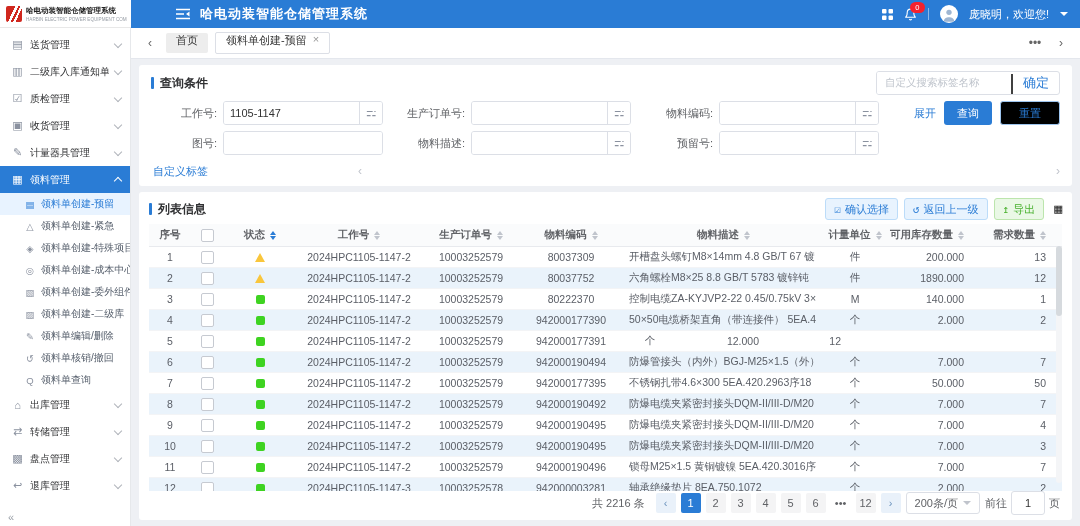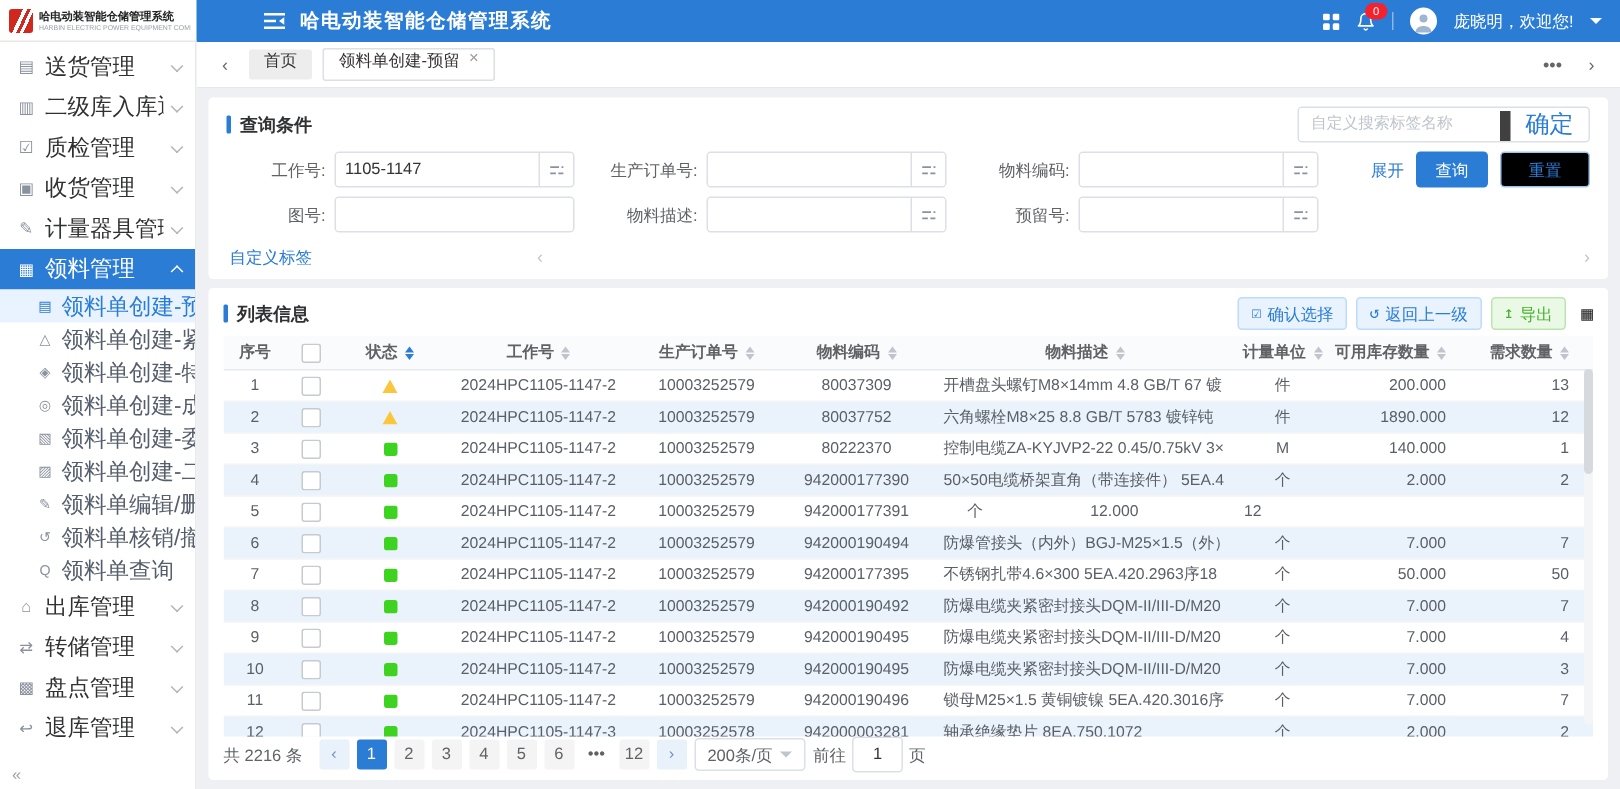--- a/index.html
+++ b/index.html
@@ -20,21 +20,21 @@
     font-size:7.5px;min-width:11px;height:11px;line-height:11px;text-align:center;padding:0 2px;}
   .divider-v{width:1px;height:12px;background:rgba(255,255,255,.45);}
   .avatar{width:18px;height:18px;border-radius:50%;background:#fff;display:flex;align-items:flex-end;justify-content:center;overflow:hidden;cursor:pointer;}
   .welcome{font-size:11px;}
   .caret-down{width:0;height:0;border-left:4px solid transparent;border-right:4px solid transparent;border-top:4px solid #fff;cursor:pointer;}
   
   .sidebar{position:fixed;top:28px;left:0;bottom:0;width:131px;background:#fff;border-right:1px solid #e6e8eb;box-sizing:border-box;overflow:hidden;}
   #menu{padding-top:3px;}
   .m-item{height:27px;display:flex;align-items:center;gap:6px;padding:0 7px 0 11px;color:#303133;cursor:pointer;}
   .m-item .m-icon{color:#8a919f;font-size:11px;width:13px;text-align:center;flex:none;}
-  .m-label{flex:1;font-size:15px;white-space:nowrap;overflow:hidden;}
+  .m-label{flex:1;font-size:10px;white-space:nowrap;overflow:hidden;}
   .chev{width:5px;height:5px;border-right:1px solid #b0b4bb;border-bottom:1px solid #b0b4bb;transform:rotate(45deg);margin:-2px 2px 0 0;flex:none;}
   .chev.up{transform:rotate(-135deg);margin-top:3px;border-color:#fff;}
   .m-active{background:#2a7cd5;color:#fff;}
   .m-active .m-icon{color:#fff;}
   .m-child{height:22px;display:flex;align-items:center;gap:5px;padding-left:24px;color:#555e6b;font-size:10.5px;cursor:pointer;}
   .m-child .m-icon{font-size:9.5px;color:#8a919f;width:12px;text-align:center;flex:none;}
   .c-active{background:#e8f3ff;color:#2a7cd5;}
   .c-active .m-icon{color:#2a7cd5;}
   .sidebar-collapse{position:absolute;bottom:3px;left:8px;color:#9aa0a8;font-size:11px;cursor:pointer;}
   
@@ -47,21 +47,21 @@
   .tab-close{color:#999;font-size:11px;cursor:pointer;}
   .tab-right{margin-left:auto;display:flex;gap:8px;}
   .panel{background:#fff;border-radius:3px;box-sizing:border-box;}
   .query-panel{margin:6px 8px 0;padding:6px 12px 6px;flex:none;}
   .panel-head{display:flex;align-items:center;height:24px;font-family:Liberation Mono, monospace;}
   .sec-title{display:flex;align-items:center;gap:6px;font-weight:bold;font-size:12px;color:#303133;}
   .bar{width:3px;height:12px;background:#2a7cd5;border-radius:1px;}
   .tag-group{margin-left:auto;display:flex;align-items:flex-end;border:1px solid #dcdfe6;border-radius:3px;height:22px;overflow:hidden;background:#fff;}
   .tag-input{border:none;outline:none;width:118px;padding:0 8px;font-size:10.5px;color:#333;height:100%;font-family:inherit;}
   .tag-input::placeholder{color:#bfc4cc;}
-  .tag-confirm{padding:0 10px;border-left:7px solid #404040;color:#2a7cd5;font-size:16px;line-height:20px;cursor:pointer;}
+  .tag-confirm{padding:0 10px;border-left:2px solid #404040;color:#2a7cd5;font-size:13px;line-height:20px;cursor:pointer;}
   .form-row{display:flex;align-items:center;margin-top:6px;}
   .field{display:flex;align-items:center;width:232px;margin-right:16px;flex:none;}
   .flabel{width:72px;text-align:right;color:#606266;font-size:11px;padding-right:6px;white-space:nowrap;box-sizing:border-box;flex:none;}
   .fwrap{display:flex;width:160px;height:24px;border:1px solid #dcdfe6;border-radius:3px;overflow:hidden;background:#fff;box-sizing:border-box;}
   .finput{flex:1;min-width:0;border:none;outline:none;padding:0 6px;font-size:11px;color:#333;font-family:inherit;}
   .fsuffix{width:22px;border-left:1px solid #dcdfe6;display:flex;align-items:center;justify-content:center;cursor:pointer;flex:none;background:#fff;}
   .form-actions{margin-left:auto;display:flex;align-items:center;gap:8px;}
   .link{color:#2a7cd5;font-size:11px;cursor:pointer;}
   .btn-primary{background:#2a7cd5;color:#fff;border:none;border-radius:3px;height:24px;padding:0 13px;font-size:11px;cursor:pointer;font-family:inherit;}
   .btn-plain{background:#000000;color:#2a7cd5;border:1px solid #9ec5ee;border-radius:3px;height:24px;padding:0 18px;font-size:11px;cursor:pointer;font-family:inherit;}
@@ -98,21 +98,21 @@
   .st-warn{width:0;height:0;border-left:5px solid transparent;border-right:5px solid transparent;border-bottom:9px solid #f9c63c;display:inline-block;}
   .st-ok{width:9px;height:9px;background:#3ed321;border-radius:2px;display:inline-block;}
   .sort{display:inline-flex;flex-direction:column;gap:1px;margin-left:2px;cursor:pointer;}
   .sort i{width:0;height:0;border-left:3.5px solid transparent;border-right:3.5px solid transparent;display:block;}
   .s-up{border-bottom:4px solid #c0c4cc;}
   .s-dn{border-top:4px solid #c0c4cc;}
   .s-active .s-up{border-bottom-color:#2a7cd5;}
   .s-active .s-dn{border-top-color:#2a7cd5;}
   .vscroll{position:absolute;top:22px;right:0;bottom:8px;width:6px;background:#f4f5f7;border-radius:3px;cursor:pointer;}
   .vthumb{width:6px;height:70px;background:#d6dade;border-radius:3px;}
-  .pagination{height:24px;display:flex;align-items:center;justify-content:flex-start;gap:5px;font-size:11px;color:#606266;flex:none;padding-right:2px;}
+  .pagination{height:24px;display:flex;align-items:center;justify-content:flex-end;gap:5px;font-size:11px;color:#606266;flex:none;padding-right:2px;}
   .total{margin-right:6px;}
   .pg-btn{min-width:20px;height:20px;line-height:20px;text-align:center;border-radius:2px;background:#f4f4f5;color:#606266;cursor:pointer;padding:0 3px;box-sizing:border-box;display:inline-block;}
   .pg-active{background:#2a7cd5;color:#fff;}
   .pg-ellipsis{background:transparent;}
   .pg-btn.nav{background:#e9f1fa;color:#6b93bd;}
   #pages{display:flex;gap:5px;}
   .page-size{display:flex;align-items:center;gap:5px;border:1px solid #dcdfe6;border-radius:3px;height:22px;padding:0 8px;background:#fff;cursor:pointer;box-sizing:border-box;}
   .caret{width:0;height:0;border-left:4px solid transparent;border-right:4px solid transparent;border-top:4px solid #c0c4cc;}
   .jump{display:flex;align-items:center;gap:4px;}
   .jump-input{width:28px;height:20px;border:1px solid #dcdfe6;border-radius:3px;text-align:center;font-size:11px;color:#333;outline:none;font-family:inherit;}

